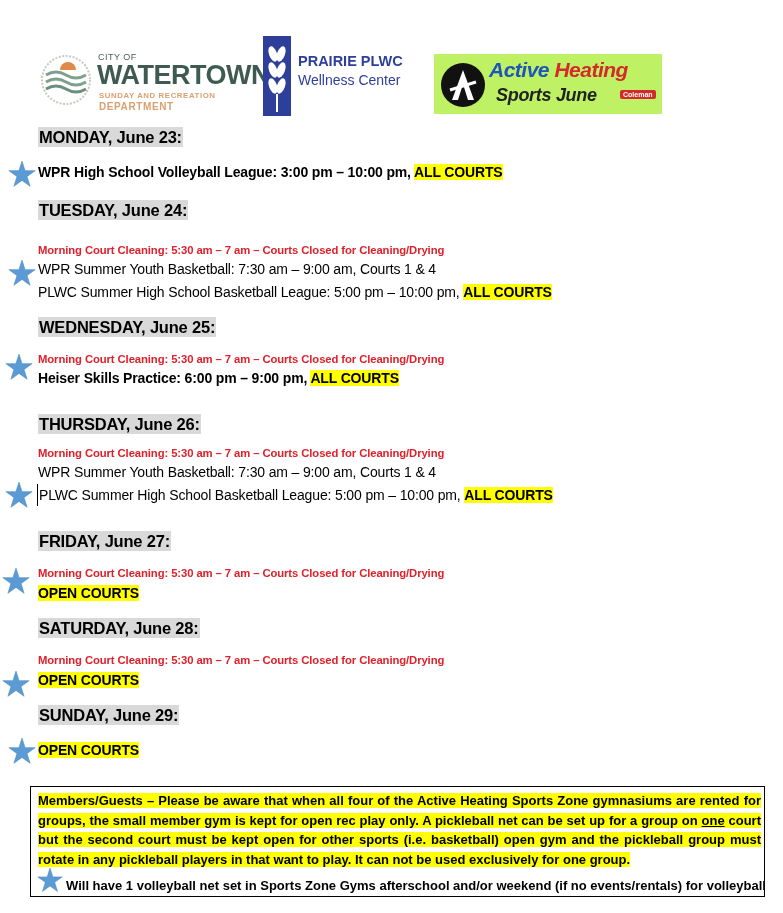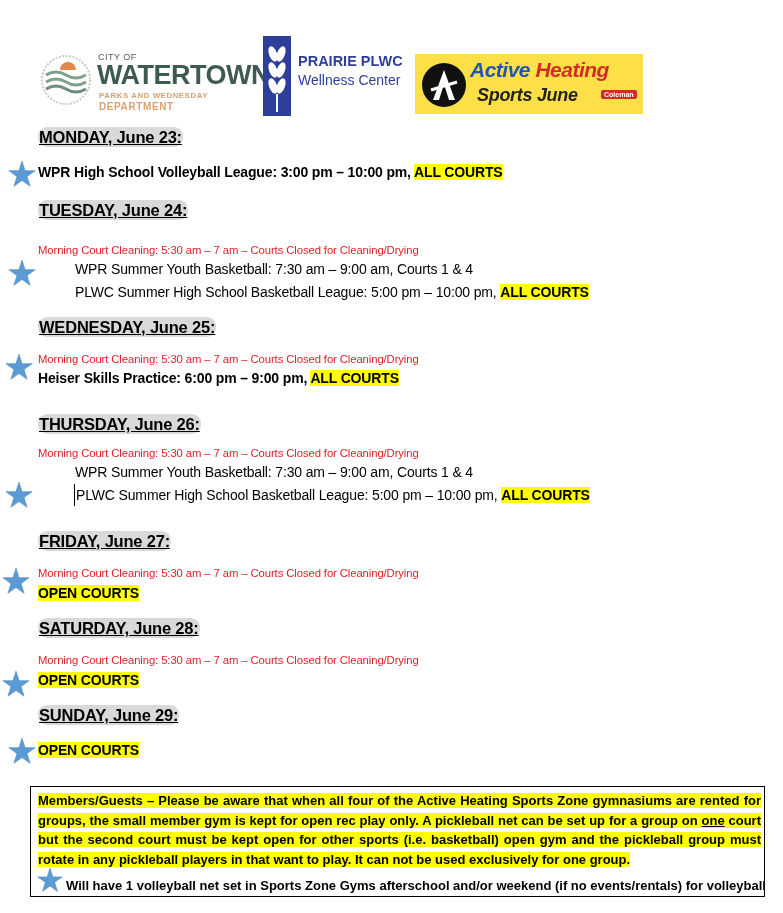--- a/index.html
+++ b/index.html
@@ -3,30 +3,30 @@
 <meta charset="utf-8">
 <style>
   html, body { margin:0; padding:0; background:#ffffff; }
   body { width:783px; height:913px; position:relative; overflow:hidden;
          font-family:"Liberation Sans", "DejaVu Sans", sans-serif; color:#000; }
   .abs { position:absolute; }
 
   
   .logo-wt { left:40px; top:46px; width:215px; height:72px; }
   .logo-pl { left:263px; top:36px; width:150px; height:80px; }
-  .logo-ah { left:415px; top:54px; width:228px; height:60px; background:#fde047; }
+  .logo-ah { left:434px; top:54px; width:228px; height:60px; background:#bef264; }
 
   .day-hdr { position:absolute; left:38px; font-weight:bold; font-size:16.5px;
-             text-decoration:underline; background:#d9d9d9; padding:0 1px; line-height:20px;
-             letter-spacing:-0.2px; white-space:nowrap;border-radius:9px; }
+             background:#d9d9d9; padding:0 1px; line-height:20px;
+             letter-spacing:-0.2px; white-space:nowrap; }
   .line { position:absolute; left:38px; font-weight:bold; font-size:14px; line-height:22px;
           white-space:nowrap; letter-spacing:-0.15px; }
-  .line.thin { font-weight:normal;margin-left:37px; }
+  .line.thin { font-weight:normal; }
   .hl { background:#ffff00; }
-  .clean { position:absolute; left:38px; font-size:11.3px; color:#e0202a; font-weight:normal;
+  .clean { position:absolute; left:38px; font-size:11.3px; color:#e0202a; font-weight:bold;
            white-space:nowrap; line-height:14px; letter-spacing:-0.1px; }
   .star { position:absolute; width:28px; height:28px; }
 
   .notice { position:absolute; left:30px; top:786px; width:735px; height:111px;
             border:1.5px solid #000; box-sizing:border-box; }
   .notice-text { position:absolute; left:7px; top:4px; width:723px; font-size:13px; font-weight:bold;
                  line-height:19.5px; text-align:justify; }
   .notice-text span.hl { box-decoration-break:clone; -webkit-box-decoration-break:clone; }
   .notice-foot { position:absolute; left:35px; top:91px; font-size:13px; font-weight:bold; white-space:nowrap; }
 </style>
@@ -44,21 +44,21 @@
 <div class="abs logo-wt">
   <svg width="215" height="72" viewBox="0 0 215 72">
     <circle cx="26" cy="34" r="24" fill="none" stroke="#c9c9c0" stroke-width="2" stroke-dasharray="2 1.5"></circle>
     <path d="M20 24 a8 8 0 0 1 16 0 z" fill="#e08a4a"></path>
     <path d="M6 29 q10 -6 20 0 t20 0" fill="none" stroke="#7fa08c" stroke-width="3"></path>
     <path d="M6 36 q10 -6 20 0 t20 0" fill="none" stroke="#7fa08c" stroke-width="3"></path>
     <path d="M6 43 q10 -6 20 0 t20 0" fill="none" stroke="#6b8f7e" stroke-width="3"></path>
   </svg>
   <div class="abs" style="left:58px;top:6px;font-size:9px;color:#4c5d57;letter-spacing:0.5px;">CITY OF</div>
   <div class="abs" style="left:57px;top:14px;font-size:27px;font-weight:bold;color:#3f5a51;letter-spacing:-0.5px;">WATERTOWN</div>
-  <div class="abs" style="left:59px;top:45px;font-size:7.8px;font-weight:bold;color:#d9a070;letter-spacing:0.6px;">PARKS AND WEDNESDAY</div>
+  <div class="abs" style="left:59px;top:45px;font-size:7.8px;font-weight:bold;color:#d9a070;letter-spacing:0.6px;">SUNDAY AND RECREATION</div>
   <div class="abs" style="left:59px;top:55px;font-size:10px;font-weight:bold;color:#d9a070;letter-spacing:0.6px;">DEPARTMENT</div>
 </div>
 
 <div class="abs logo-pl">
   <svg width="30" height="80" viewBox="0 0 30 80">
     <rect x="0" y="0" width="28" height="80" fill="#2e3f9a"></rect>
     <g fill="#ffffff">
       <ellipse cx="10" cy="18" rx="4" ry="8" transform="rotate(-20 10 18)"></ellipse>
       <ellipse cx="18" cy="18" rx="4" ry="8" transform="rotate(20 18 18)"></ellipse>
       <ellipse cx="10" cy="34" rx="4" ry="8" transform="rotate(-20 10 34)"></ellipse>

